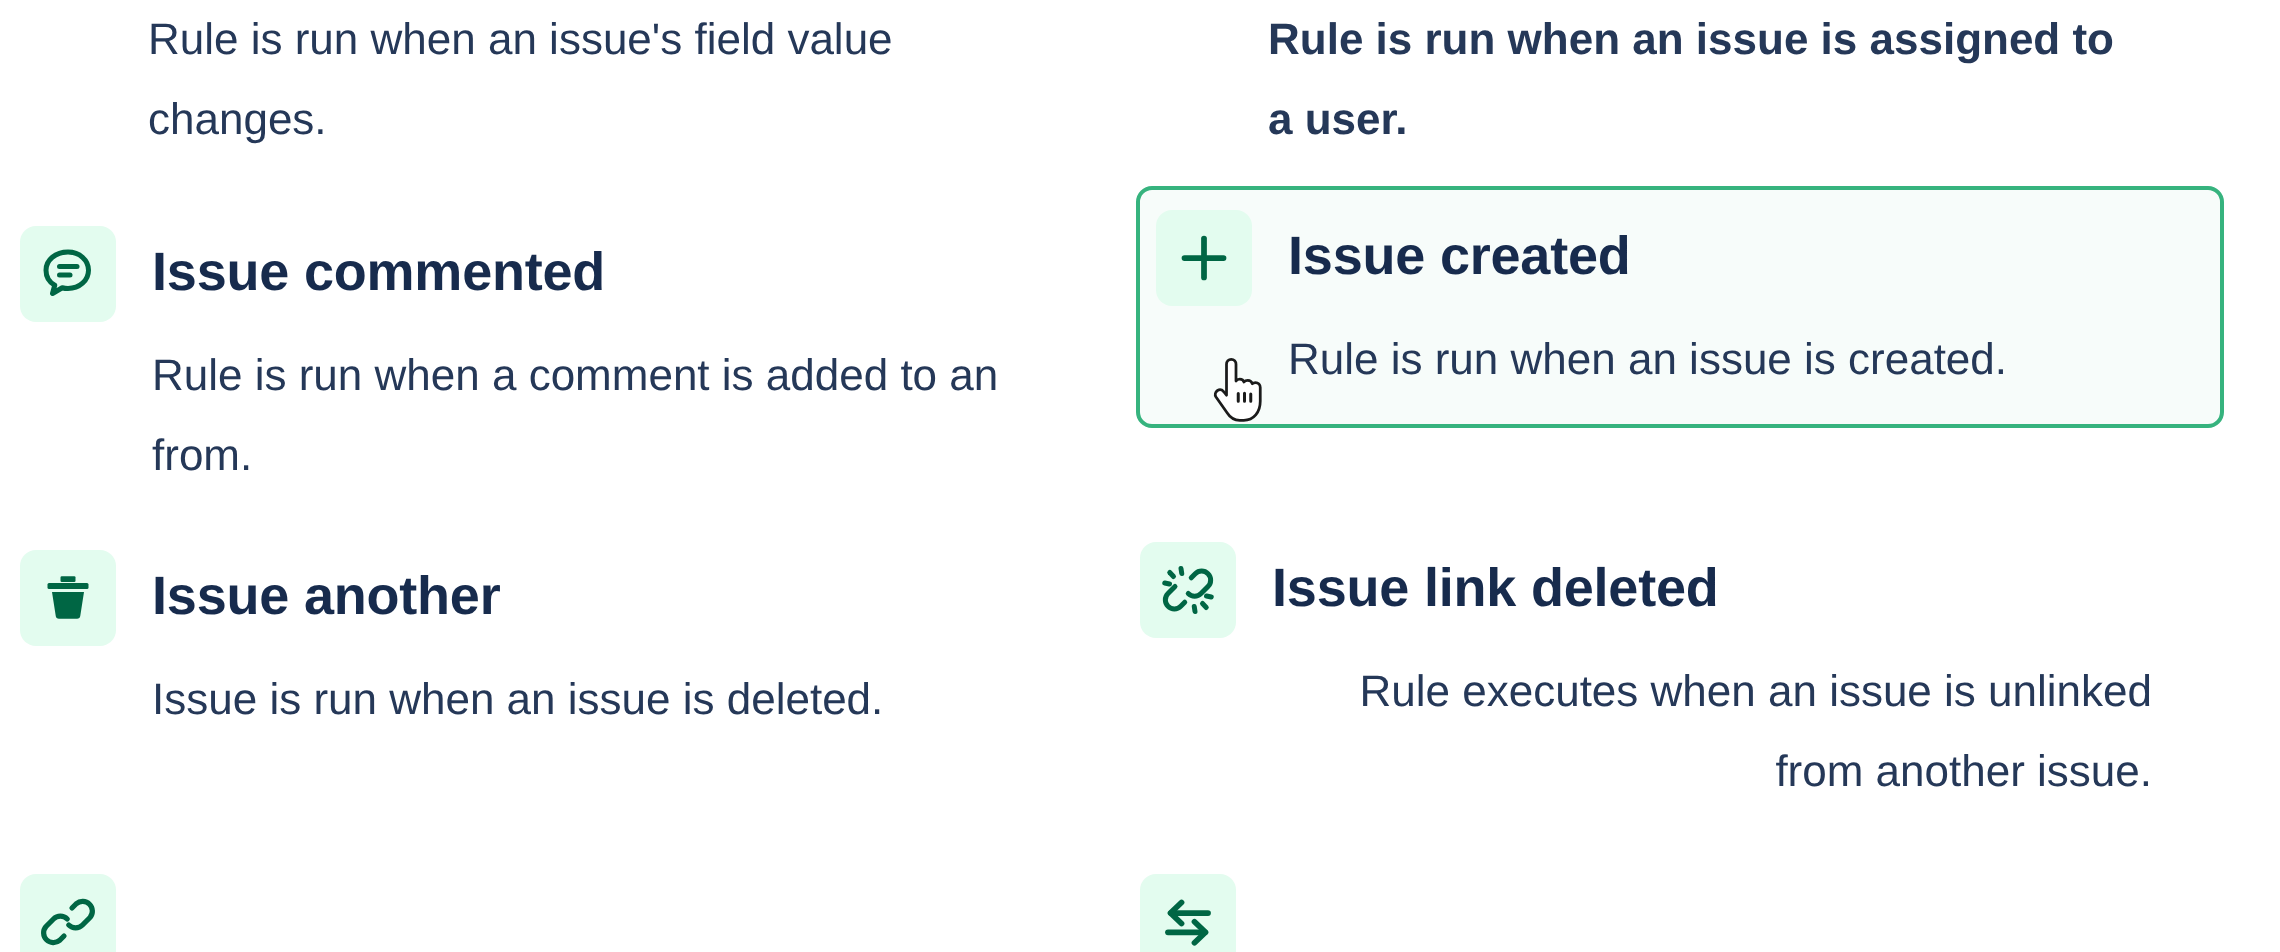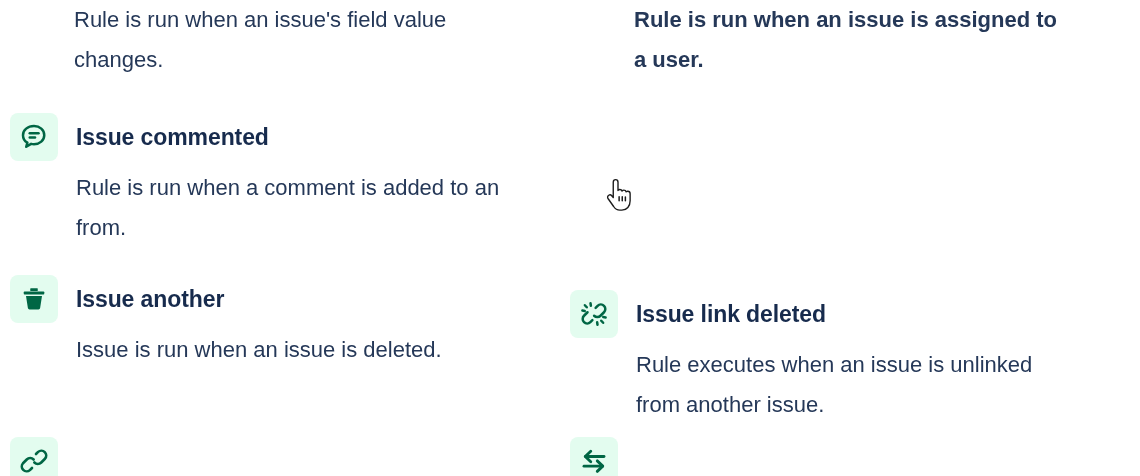--- a/index.html
+++ b/index.html
@@ -59,21 +59,21 @@
     height: 48px;
     border-radius: 8px;
     background: #e3fcef;
     display: flex;
     align-items: center;
     justify-content: center;
   }
   .icon-tile svg { display: block; }
 
   .trigger-title {
-    font-size: 23px;
+    font-size: 27px;
     font-weight: bold;
     line-height: 1.15;
     color: #172b4d;
     letter-spacing: -0.1px;
     white-space: nowrap;
   }
 
   .trigger-desc {
     margin: 7px 0 0 66px;
     font-size: 22px;
@@ -151,22 +151,34 @@
     </div>
 
   </div>
 
   <div class="column right">
 
     <div class="desc-fragment" style="top:0px;font-weight:bold;">
       <div class="trigger-desc">Rule is run when an issue is assigned to a user.</div>
     </div>
 
-
-    <div class="trigger" style="top:278px;">
+    <div class="trigger selected" style="top:93px; left:8px; width:544px;">
+      <div class="trigger-head">
+        <span class="icon-tile">
+          <svg width="30" height="30" viewBox="0 0 24 24" stroke="#006644" stroke-width="2.3" stroke-linecap="round">
+            <path d="M12 4.2v15.6"></path>
+            <path d="M4.2 12h15.6"></path>
+          </svg>
+        </span>
+        <span class="trigger-title">Issue created</span>
+      </div>
+      <div class="trigger-desc">Rule is run when an issue is created.</div>
+    </div>
+
+    <div class="trigger" style="top:259px;text-align:right;">
       <div class="trigger-head">
         <span class="icon-tile">
           <svg width="30" height="30" viewBox="0 0 24 24" fill="none" stroke="#006644" stroke-width="2" stroke-linecap="round" stroke-linejoin="round">
             <path d="M13.3 7.1l1.6-1.6a3.6 3.6 0 0 1 5.1 5.1l-2.8 2.8a3.6 3.6 0 0 1-5.1 0"></path>
             <path d="M10.7 16.9l-1.6 1.6a3.6 3.6 0 0 1-5.1-5.1l2.8-2.8"></path>
             <path d="M6.2 6.6l-1.5-1.6"></path>
             <path d="M9.5 5.4l-0.3-2"></path>
             <path d="M4.6 9.6l-1.9-0.4"></path>
             <path d="M17.8 17.4l1.5 1.6"></path>
             <path d="M14.5 18.6l0.3 2"></path>

